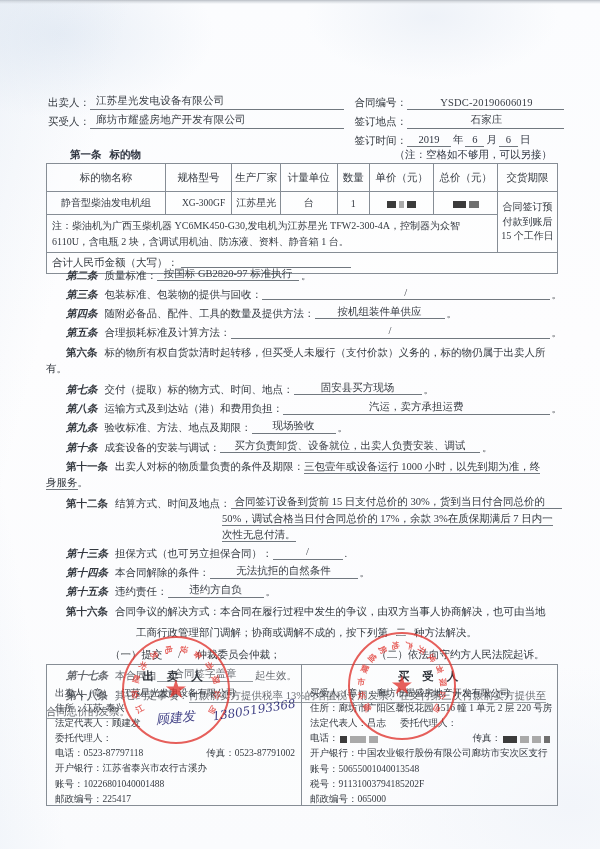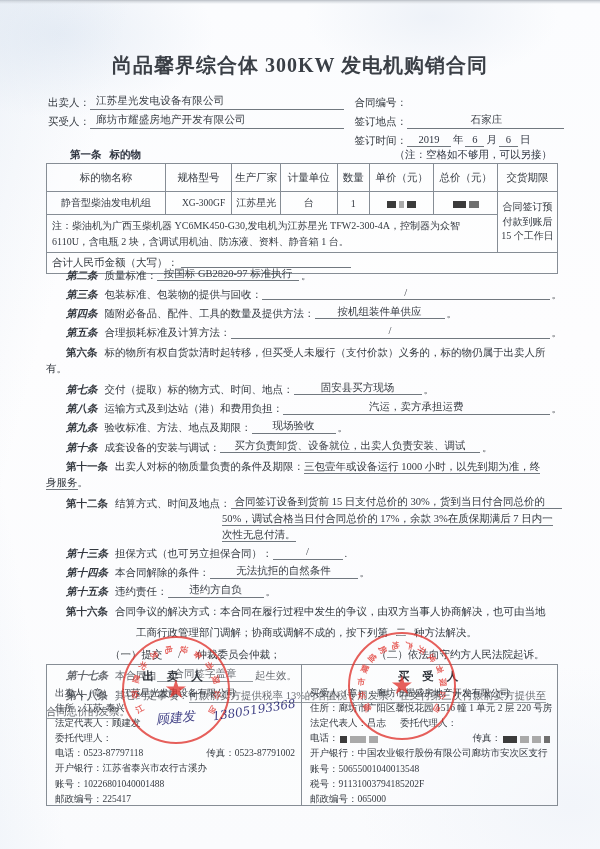--- a/index.html
+++ b/index.html
@@ -286,36 +286,36 @@
     opacity: .85;
   }
   #hw-name { left: 156px; top: 709px; }
   #hw-phone { left: 212px; top: 703px; font-size: 12px; transform: rotate(-9deg); }
 </style>
 </head>
 <body>
 
 <div class="page">
 
-  <div class="doc-title ink">尚品馨界综合体 300KW 发电机购销合同</div>
 
   <div class="parties ink">
     <div class="col-l">
       <div class="hrow">
         <span class="hlabel">出卖人：</span>
         <span class="hval">江苏星光发电设备有限公司</span>
       </div>
       <div class="hrow">
         <span class="hlabel">买受人：</span>
         <span class="hval">廊坊市耀盛房地产开发有限公司</span>
       </div>
     </div>
     <div class="col-r">
       <div class="hrow">
         <span class="hlabel">合同编号：</span>
+        <span class="hval ctr">YSDC-20190606019</span>
       </div>
       <div class="hrow">
         <span class="hlabel">签订地点：</span>
         <span class="hval ctr">石家庄</span>
       </div>
       <div class="hrow">
         <span class="hlabel">签订时间：</span>
         <span class="datewrap">
           <span class="dseg y">2019</span>
           <span class="dsep">年</span>

